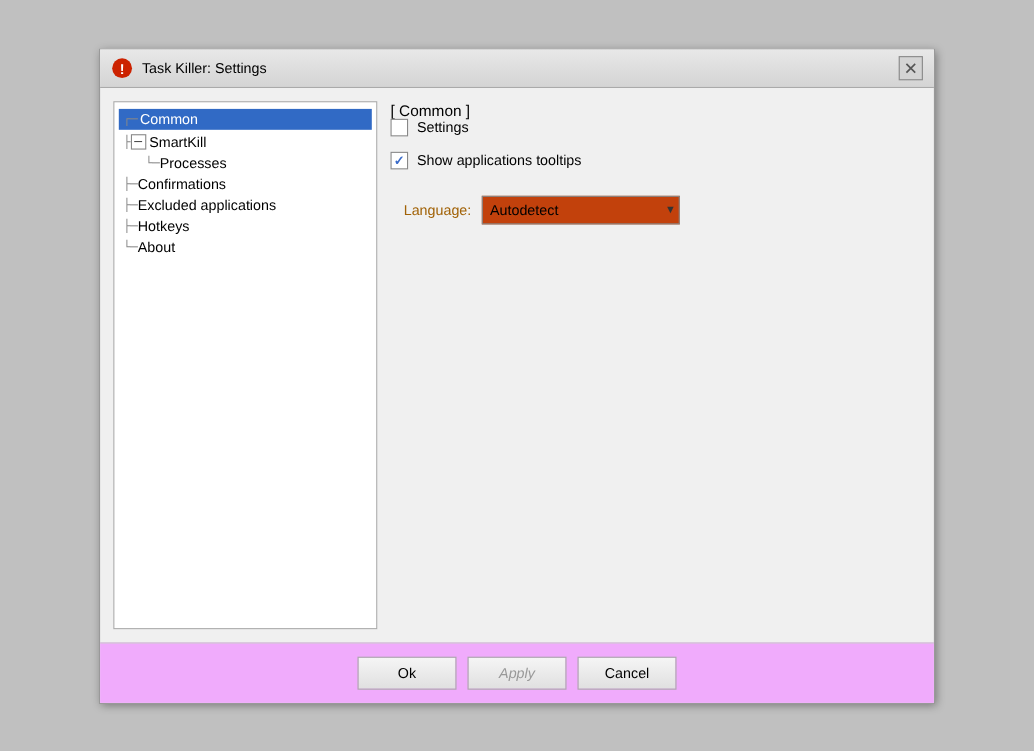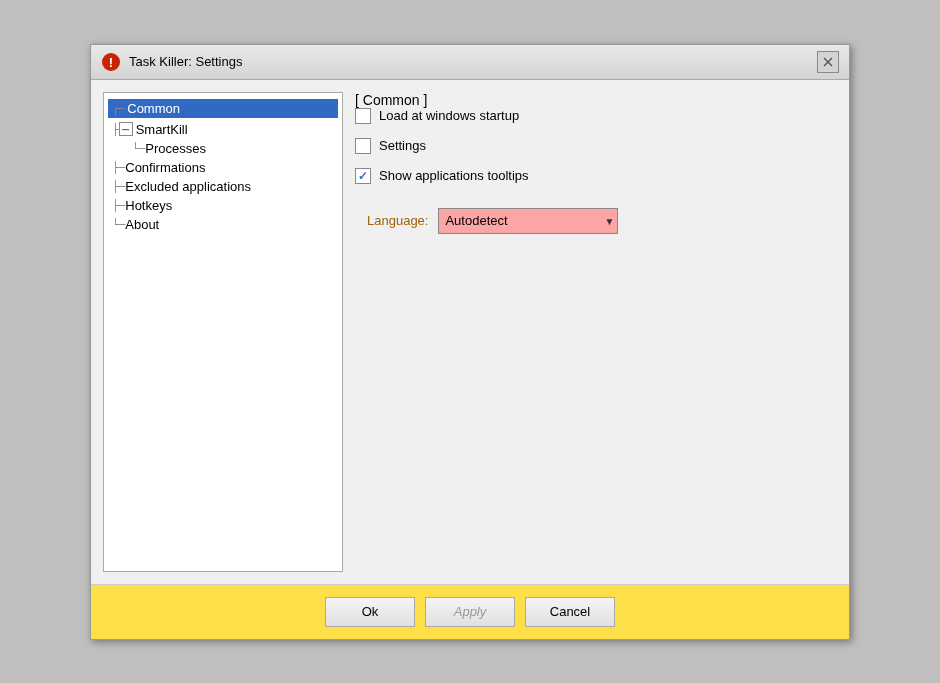--- a/index.html
+++ b/index.html
@@ -181,21 +181,21 @@
 
     .select-wrapper {
       position: relative;
       width: 180px;
     }
 
     .select-wrapper select {
       width: 100%;
       height: 26px;
       border: 1px solid #888;
-      background: #fca5a5;
+      background: #c2410c;
       padding: 2px 20px 2px 6px;
       font-size: 13px;
       cursor: pointer;
       appearance: none;
       -webkit-appearance: none;
     }
 
     .select-arrow {
       position: absolute;
       right: 4px;
@@ -206,21 +206,21 @@
       color: #333;
     }
 
     .dialog-footer {
       display: flex;
       justify-content: center;
       align-items: center;
       gap: 10px;
       padding: 12px 16px;
       border-top: 1px solid #ccc;
-      background: #fde047;
+      background: #f0abfc;
     }
 
     .footer-btn {
       min-width: 90px;
       height: 30px;
       background: linear-gradient(to bottom, #f5f5f5, #e0e0e0);
       border: 1px solid #aaa;
       padding: 4px 18px;
       font-size: 13px;
       cursor: pointer;
@@ -295,25 +295,20 @@
       <div class="tree-item">
         <span style="font-family:monospace;color:#888;font-size:11px;">└─</span>
         <span class="tree-label">About</span>
       </div>
 
     </div>
 
     <div class="content-panel">
       <div class="section-title">[ Common ]</div>
 
-      <div class="option-row">
-        <div class="checkbox-wrapper">
-        </div>
-        <span class="option-label">Load at windows startup</span>
-      </div>
 
       <div class="option-row">
         <div class="checkbox-wrapper">
         </div>
         <span class="option-label">Settings</span>
       </div>
 
       <div class="option-row">
         <div class="checkbox-wrapper checked">
           <span class="checkmark">✓</span>

